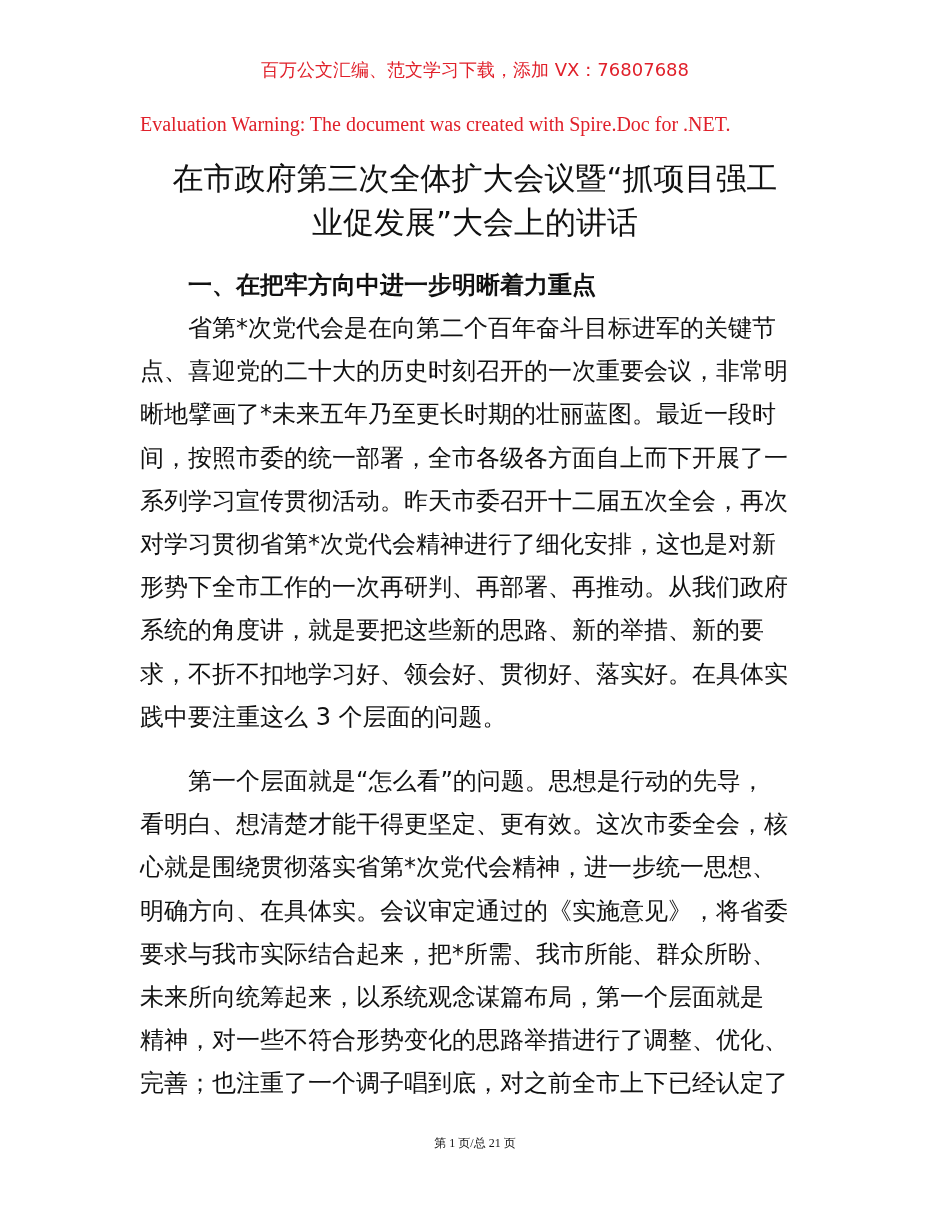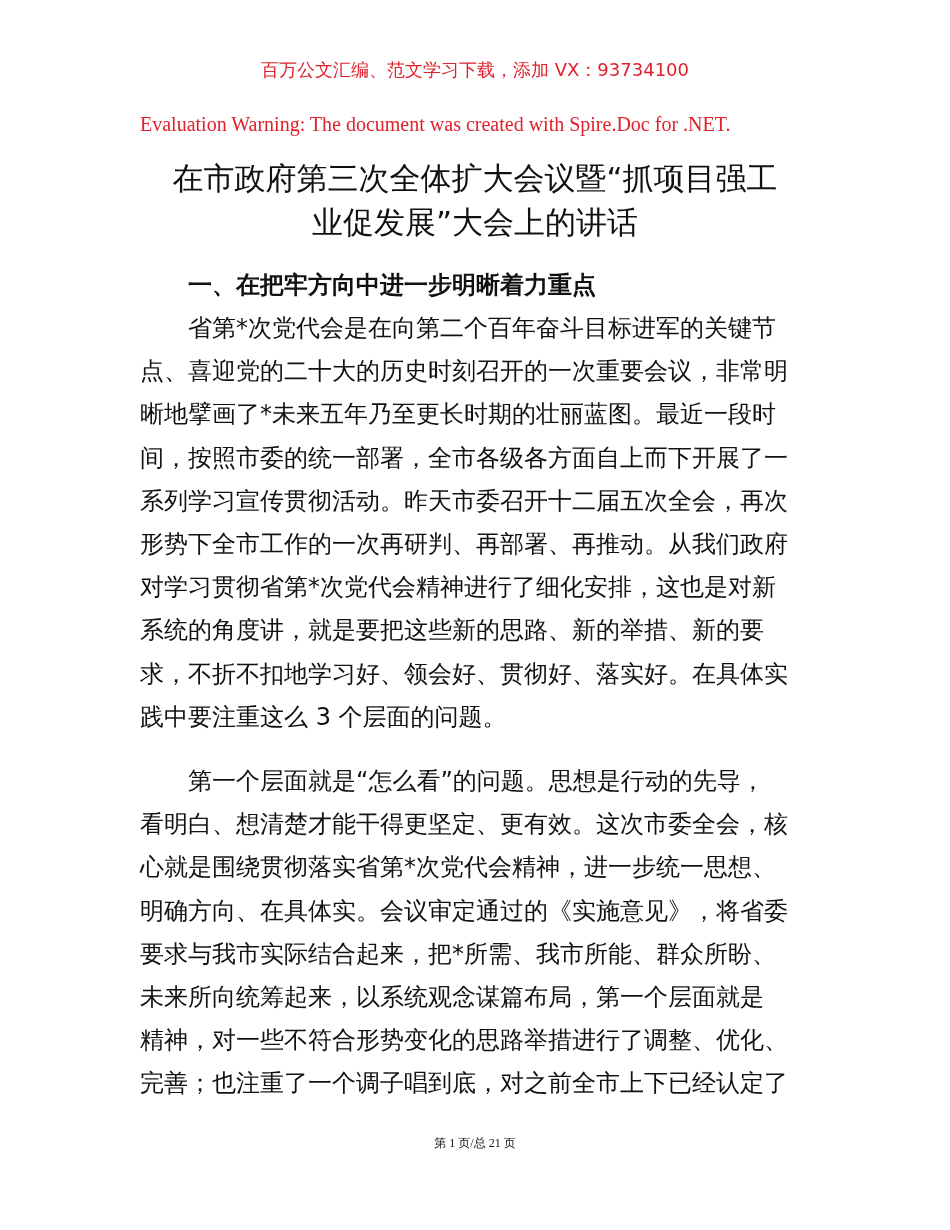--- a/index.html
+++ b/index.html
@@ -31,39 +31,39 @@
   .footer {
     position: absolute; top: 1135px; left: 0; width: 950px; text-align: center;
     font-family: "Liberation Serif", "DejaVu Serif", serif; font-size: 12px; color: #111;
   }
 </style>
 </head>
 <body>
 
 <div class="page">
 
-  <div class="header-ad">百万公文汇编、范文学习下载，添加 VX：93734100</div>
+  <div class="header-ad">百万公文汇编、范文学习下载，添加 VX：76807688</div>
 
   <div class="eval-warning">Evaluation Warning: The document was created with Spire.Doc for .NET.</div>
 
   <div class="title">
     <span class="line">在市政府第三次全体扩大会议暨“抓项目强工</span>
     <span class="line">业促发展”大会上的讲话</span>
   </div>
 
   <div class="body-text heading1 indent">一、在把牢方向中进一步明晰着力重点</div>
 
   <div class="body-text para1">
     <span class="line indent">省第*次党代会是在向第二个百年奋斗目标进军的关键节</span>
     <span class="line">点、喜迎党的二十大的历史时刻召开的一次重要会议，非常明</span>
     <span class="line">晰地擘画了*未来五年乃至更长时期的壮丽蓝图。最近一段时</span>
     <span class="line">间，按照市委的统一部署，全市各级各方面自上而下开展了一</span>
     <span class="line">系列学习宣传贯彻活动。昨天市委召开十二届五次全会，再次</span>
+    <span class="line">对学习贯彻省第*次党代会精神进行了细化安排，这也是对新</span>
     <span class="line">形势下全市工作的一次再研判、再部署、再推动。从我们政府</span>
-    <span class="line">对学习贯彻省第*次党代会精神进行了细化安排，这也是对新</span>
     <span class="line">系统的角度讲，就是要把这些新的思路、新的举措、新的要</span>
     <span class="line">求，不折不扣地学习好、领会好、贯彻好、落实好。在具体实</span>
     <span class="line">践中要注重这么 3 个层面的问题。</span>
   </div>
 
   <div class="body-text para2">
     <span class="line indent">第一个层面就是“怎么看”的问题。思想是行动的先导，</span>
     <span class="line">看明白、想清楚才能干得更坚定、更有效。这次市委全会，核</span>
     <span class="line">心就是围绕贯彻落实省第*次党代会精神，进一步统一思想、</span>
     <span class="line">明确方向、在具体实。会议审定通过的《实施意见》，将省委</span>

